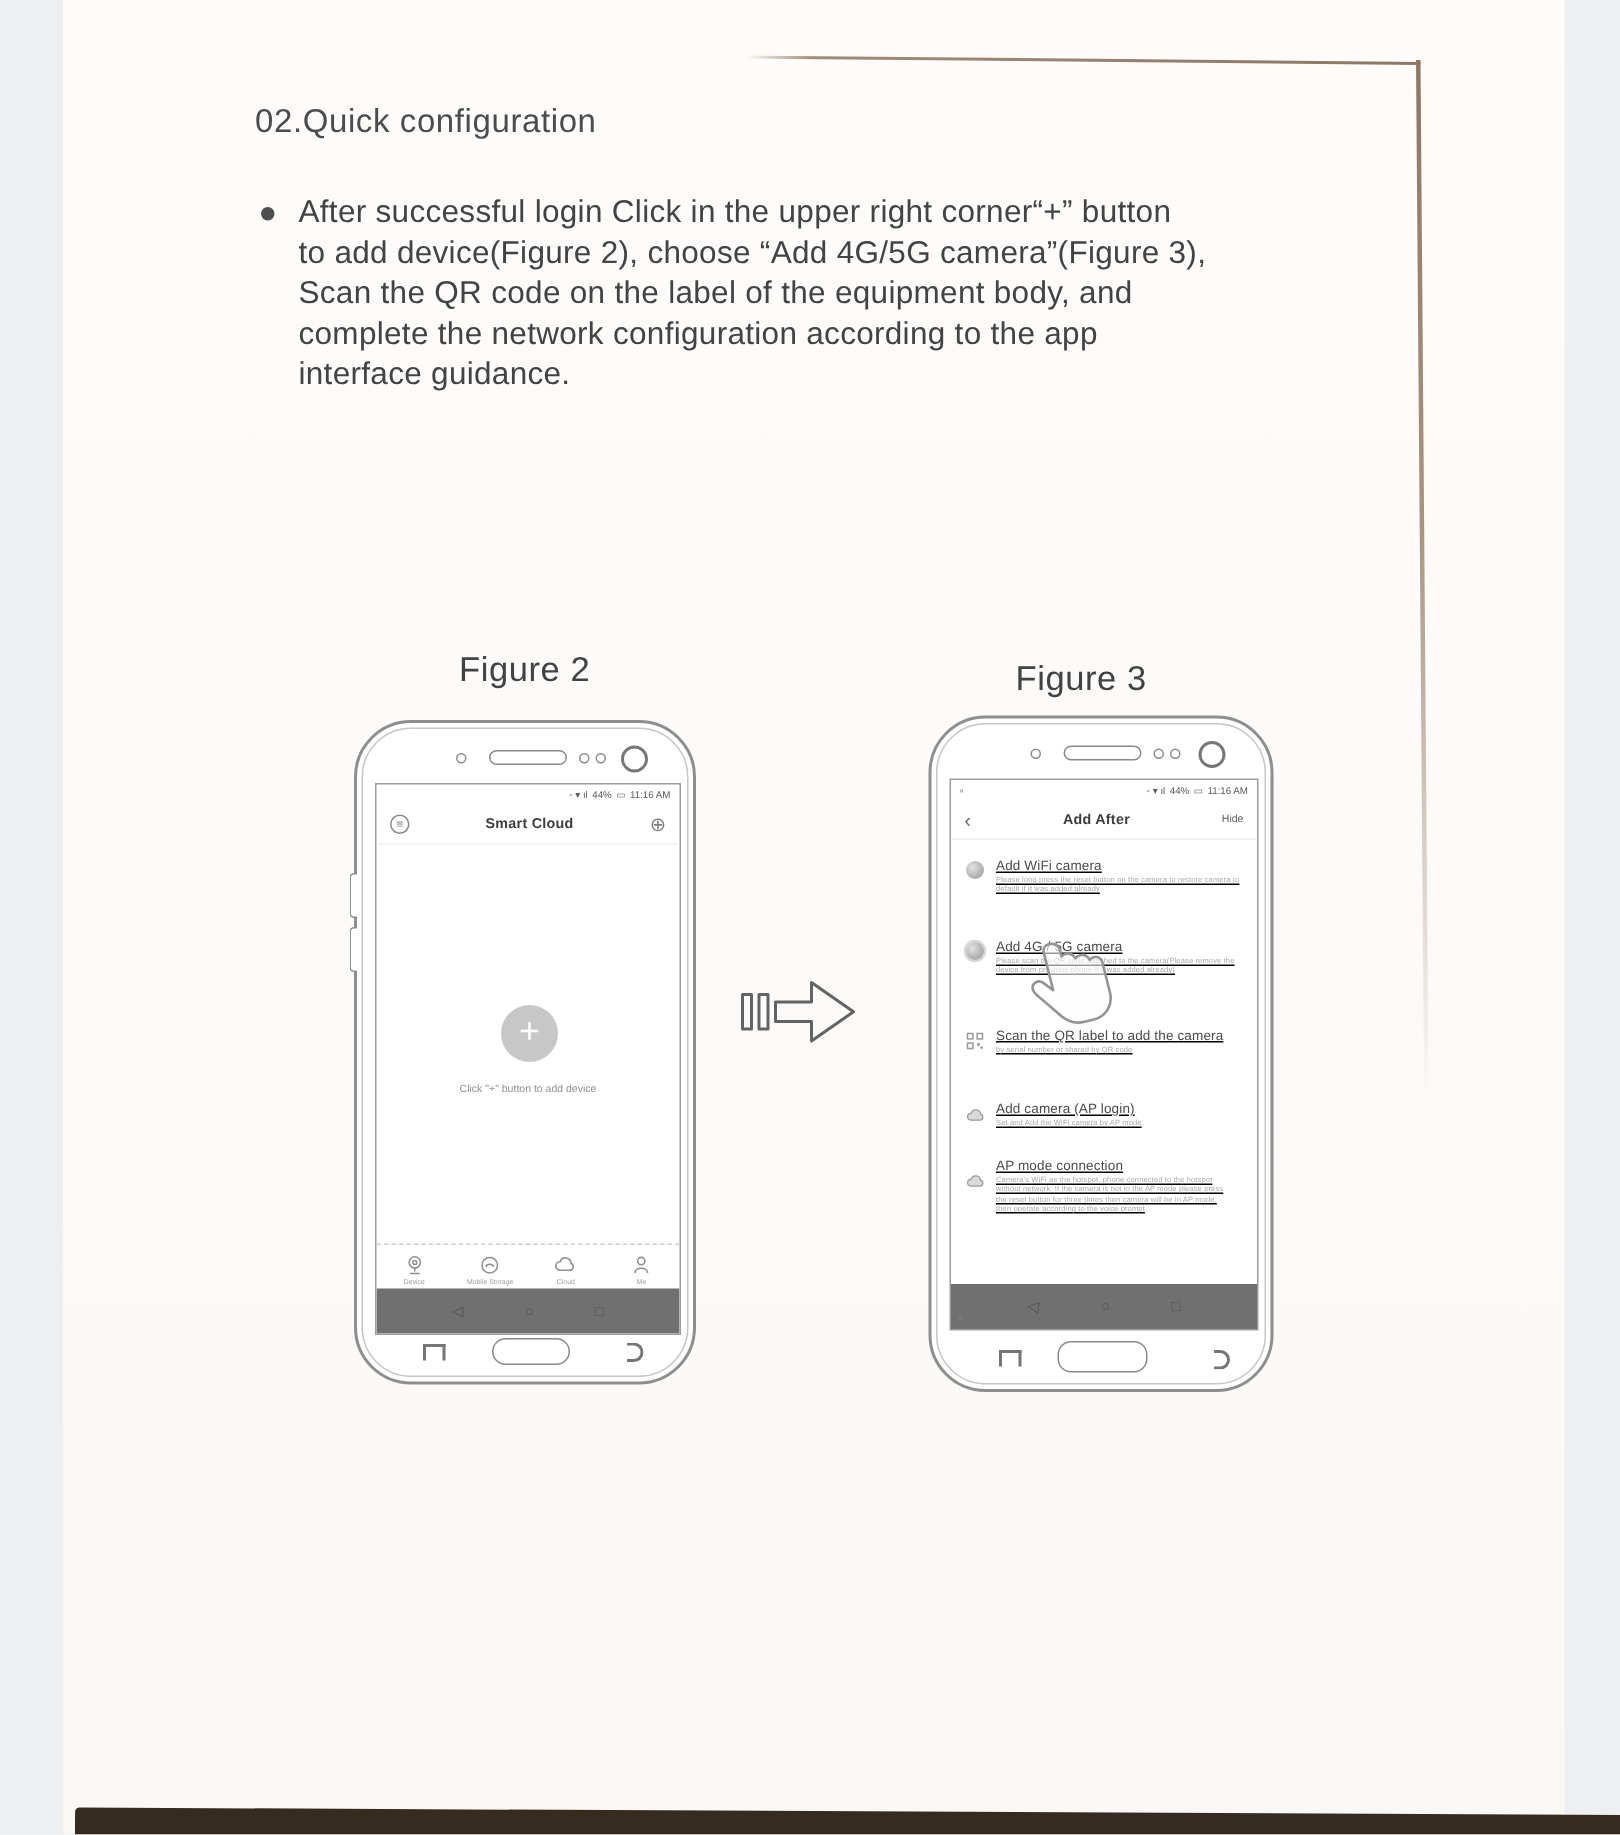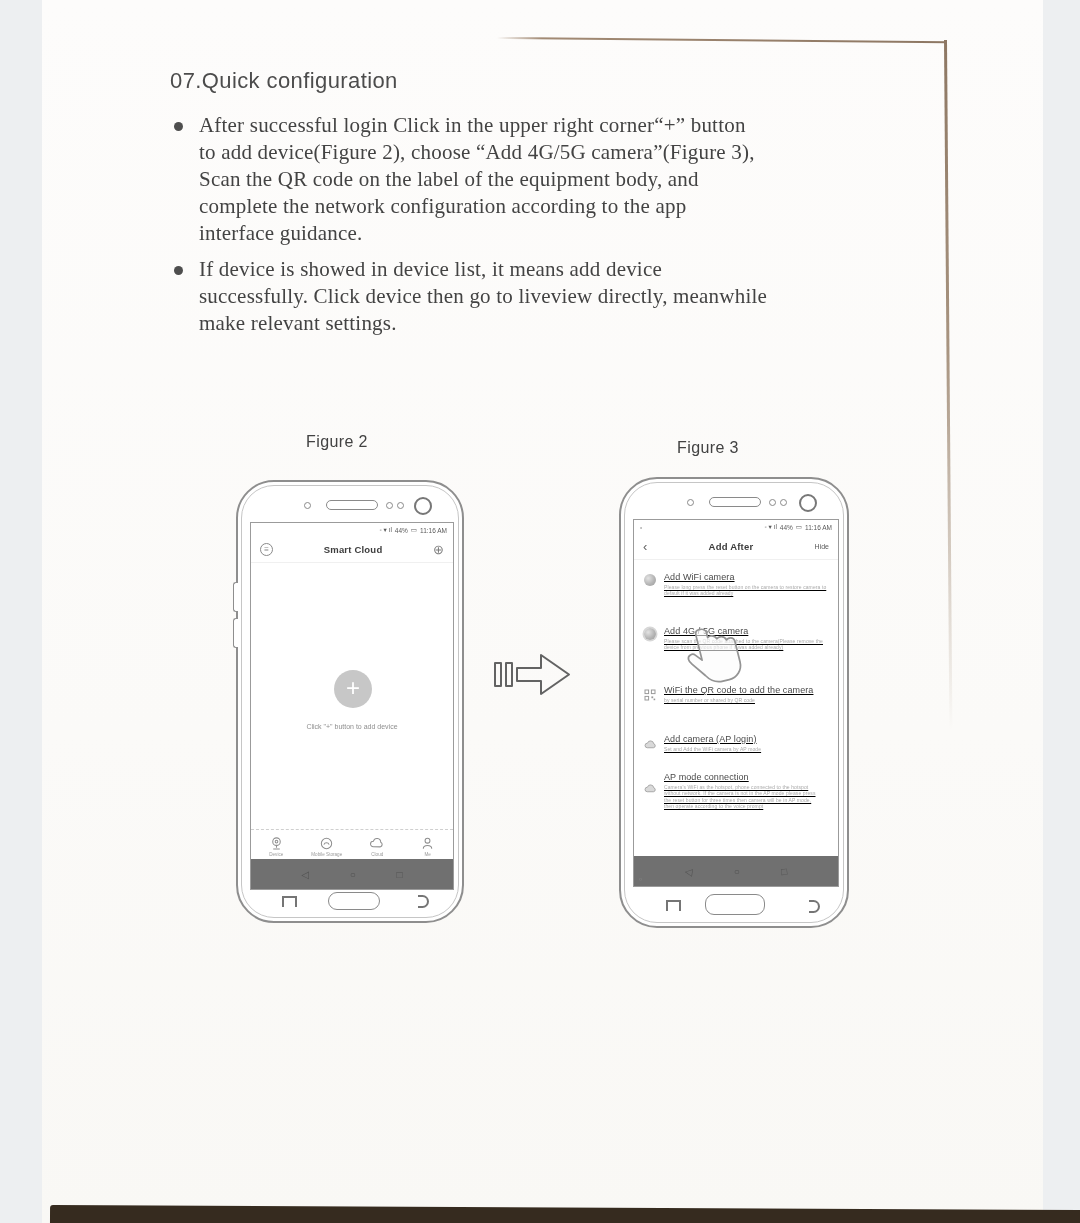--- a/index.html
+++ b/index.html
@@ -14,26 +14,26 @@
                  transform:rotate(0.55deg); transform-origin:left center; }
   .page-edge-v { position:absolute; left:944px; top:40px; width:3px; height:690px;
                  background:linear-gradient(180deg,#8d7763 0%, #a89480 45%, rgba(170,150,130,0) 100%);
                  transform:rotate(-0.45deg); transform-origin:top left; }
   #table-strip { position:absolute; left:50px; top:1205px; width:1060px; height:26px;
                  background:#362b1f; transform:rotate(0.28deg); transform-origin:left center;
                  border-radius:3px 0 0 0; }
 
   
   .doc-title { position:absolute; left:170px; top:68px; font-size:22px; color:#4c4c4c; letter-spacing:.4px; }
-  .bullets { position:absolute; left:172px; top:112px; width:760px;font-family:Liberation Serif, serif; }
+  .bullets { position:absolute; left:172px; top:128px; width:760px; }
   .bullet-item { position:relative; padding-left:27px; margin-bottom:9px; }
   .bullet-dot { position:absolute; left:2px; top:10px; width:9px; height:9px; border-radius:50%; background:#4e4e4e; }
   .bullet-text { font-size:21px; line-height:27px; color:#434343; letter-spacing:.2px; white-space:pre-line; }
 
-  .fig-caption { position:absolute; font-size:16px; color:#424242; letter-spacing:.4px; }
+  .fig-caption { position:absolute; font-size:23px; color:#424242; letter-spacing:.4px; }
   #fig2-caption { left:306px; top:433px; }
   #fig3-caption { left:677px; top:439px; }
 
   
   .phone { position:absolute; background:#fff; border:2px solid #8e8e8e; border-radius:38px; }
   .phone::before { content:""; position:absolute; inset:3px; border:1px solid #c6c6c6; border-radius:33px; }
   #phone1 { left:236px; top:480px; width:228px; height:443px; }
   #phone2 { left:619px; top:477px; width:230px; height:451px; }
   .vol-btn { position:absolute; left:-5px; width:5px; height:30px; background:#fff; border:1.5px solid #8e8e8e; border-right:none; border-radius:3px 0 0 3px; }
 
@@ -94,36 +94,30 @@
 </style>
 </head>
 <body>
 
 <div id="stage">
 
   <div id="paper"></div>
   <div class="page-edge-h"></div>
   <div class="page-edge-v"></div>
 
-  <div class="doc-title">07.Quick configuration</div>
+  <div class="doc-title">02.Quick configuration</div>
 
   <div class="bullets">
     <div class="bullet-item">
       <span class="bullet-dot"></span>
       <div class="bullet-text">After successful login  Click in the upper right corner“+” button
 to add device(Figure 2), choose “Add 4G/5G camera”(Figure 3),
 Scan the QR code on the label of the equipment body, and
 complete the network configuration according to the app
 interface guidance.</div>
-    </div>
-    <div class="bullet-item">
-      <span class="bullet-dot"></span>
-      <div class="bullet-text">If device is showed in device list, it means add device
-successfully. Click device then go to liveview directly, meanwhile
-make relevant settings.</div>
     </div>
   </div>
 
   <div class="fig-caption" id="fig2-caption">Figure 2</div>
   <div class="fig-caption" id="fig3-caption">Figure 3</div>
 
   <div class="phone" id="phone1">
     <div class="vol-btn" style="top:100px"></div>
     <div class="vol-btn" style="top:136px"></div>
     <div class="deco-cam" style="left:66px; top:20px"></div>
@@ -250,21 +244,21 @@
               <g stroke="#999" fill="none" stroke-width="1">
                 <rect x="1" y="1" width="3.6" height="3.6"></rect>
                 <rect x="7.4" y="1" width="3.6" height="3.6"></rect>
                 <rect x="1" y="7.4" width="3.6" height="3.6"></rect>
               </g>
               <rect x="7.4" y="7.4" width="1.8" height="1.8" fill="#999"></rect>
               <rect x="9.6" y="9.6" width="1.6" height="1.6" fill="#999"></rect>
             </svg>
         </span>
         <div class="ad-body">
-          <div class="ad-title">WiFi the QR code to add the camera</div>
+          <div class="ad-title">Scan the QR label to add the camera</div>
           <div class="ad-desc">by serial number or shared by QR code</div>
         </div>
       </div>
 
       <div class="ad-item" style="top:214px">
         <span class="ad-icon">
           <svg width="13" height="11" viewBox="0 0 16 13">
               <path d="M4 10.5a2.8 2.8 0 0 1 .2-5.6A4 4 0 0 1 12 5.6a2.5 2.5 0 0 1-.4 4.9z" fill="#d9d9d9" stroke="#9a9a9a" stroke-width="1"></path>
             </svg>
         </span>

